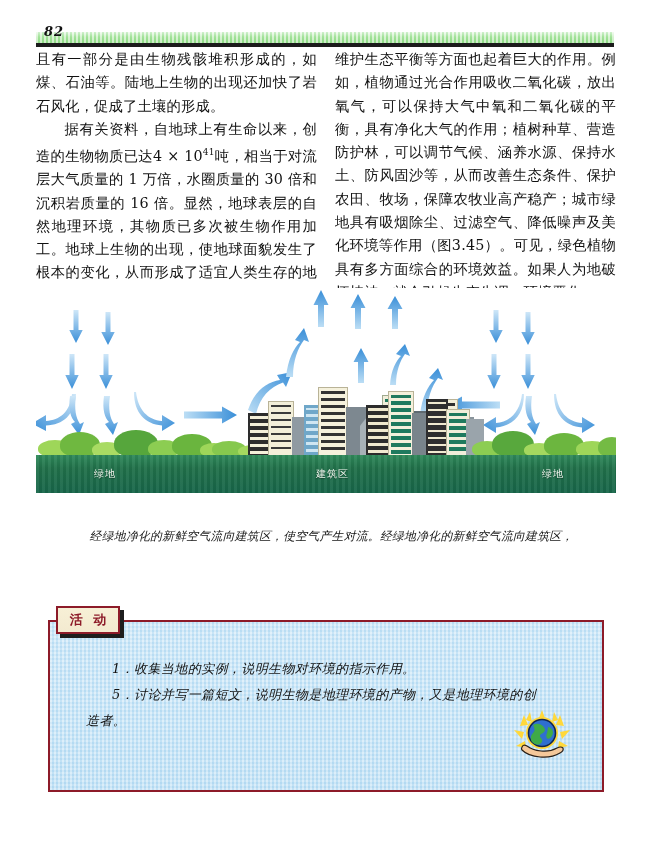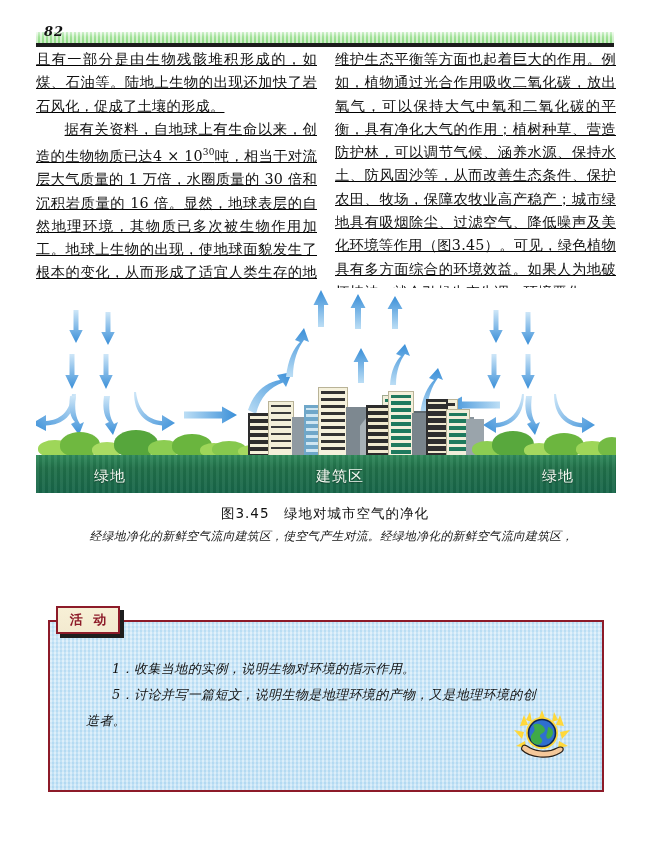--- a/index.html
+++ b/index.html
@@ -37,21 +37,21 @@
   .header-title{
     position:absolute;right:18px;top:2px;
     font-family:"DejaVu Sans", sans-serif;
     font-weight:bold;font-size:14px;color:#101010;
     letter-spacing:1.5px;
   }
 
   
   .cols{
     position:absolute;left:36px;top:48px;width:580px;
-    display:flex;gap:18px;text-decoration:underline;
+    display:flex;gap:18px;
   }
   .col{width:281px;}
   .col p{
     margin:0;
     font-family:"DejaVu Serif", serif;
     font-size:14.3px;
     line-height:23.3px;
     color:#111;
     text-align:justify;
     text-justify:inter-character;
@@ -73,21 +73,21 @@
     background:linear-gradient(180deg,#2f8a5b 0%,#21714a 35%,#17664a 100%);
   }
   .ground::before{
     content:"";position:absolute;left:0;top:0;width:100%;height:100%;
     background:repeating-linear-gradient(90deg,
       rgba(255,255,255,.05) 0 3px, rgba(0,0,0,.05) 3px 6px);
   }
   .ground-label{
     position:absolute;top:12px;
     font-family:Liberation Serif, serif;
-    font-size:15px;color:#f2f7ef;letter-spacing:1px;
+    font-size:10px;color:#f2f7ef;letter-spacing:1px;
     text-shadow:0 1px 1px rgba(0,0,0,.4);
   }
 
   
   .veg{position:absolute;bottom:36px;height:30px;}
   .bush{
     position:absolute;bottom:0;border-radius:50% 50% 42% 42%;
   }
 
   
@@ -158,21 +158,21 @@
 
   <div class="header">
     <div class="header-band"></div>
     <div class="header-rule"></div>
     <div class="page-no">82</div>
   </div>
 
   <div class="cols">
     <div class="col">
       <p>且有一部分是由生物残骸堆积形成的，如煤、石油等。陆地上生物的出现还加快了岩石风化，促成了土壤的形成。</p>
-      <p class="indent"><span>据有关资料，自地球上有生命以来，创造的生物物质已达4 × 10</span><sup>30</sup><span>吨，相当于对流层大气质量的 1 万倍，水圈质量的 30 倍和沉积岩质量的 16 倍。显然，地球表层的自然地理环境，其物质已多次被生物作用加工。地球上生物的出现，使地球面貌发生了根本的变化，从而形成了适宜人类生存的地理环境。</span></p>
+      <p class="indent"><span>据有关资料，自地球上有生命以来，创造的生物物质已达4 × 10</span><sup>41</sup><span>吨，相当于对流层大气质量的 1 万倍，水圈质量的 30 倍和沉积岩质量的 16 倍。显然，地球表层的自然地理环境，其物质已多次被生物作用加工。地球上生物的出现，使地球面貌发生了根本的变化，从而形成了适宜人类生存的地理环境。</span></p>
       <p class="indent">此外，绿色植物在改造自然、保护环境、</p>
     </div>
     <div class="col">
       <p>维护生态平衡等方面也起着巨大的作用。例如，植物通过光合作用吸收二氧化碳，放出氧气，可以保持大气中氧和二氧化碳的平衡，具有净化大气的作用；植树种草、营造防护林，可以调节气候、涵养水源、保持水土、防风固沙等，从而改善生态条件、保护农田、牧场，保障农牧业高产稳产；城市绿地具有吸烟除尘、过滤空气、降低噪声及美化环境等作用（图3.45）。可见，绿色植物具有多方面综合的环境效益。如果人为地破坏植被，就会引起生态失调，环境恶化。</p>
     </div>
   </div>
 
   <div class="figure">
     <div class="sky"></div>
 
@@ -424,21 +424,20 @@
       <div class="bush" style="left:126px;width:28px;height:20px;background:#74bb44;"></div>
     </div>
 
     <div class="ground">
       <div class="ground-label" style="left:58px;">绿地</div>
       <div class="ground-label" style="left:280px;">建筑区</div>
       <div class="ground-label" style="left:506px;">绿地</div>
     </div>
   </div>
 
-  <div class="cap-title">图3.45　绿地对城市空气的净化</div>
   <div class="cap-body">
     <span class="l1">经绿地净化的新鲜空气流向建筑区，使空气产生对流。经绿地净化的新鲜空气流向建筑区，</span>
   </div>
 
   <div class="activity">
     <div class="act-list">
       <span class="act-item">1．收集当地的实例，说明生物对环境的指示作用。</span>
       <span class="act-item">5．讨论并写一篇短文，说明生物是地理环境的产物，又是地理环境的创</span>
       <span class="act-item cont" style="text-indent:0;">造者。</span>
     </div>

